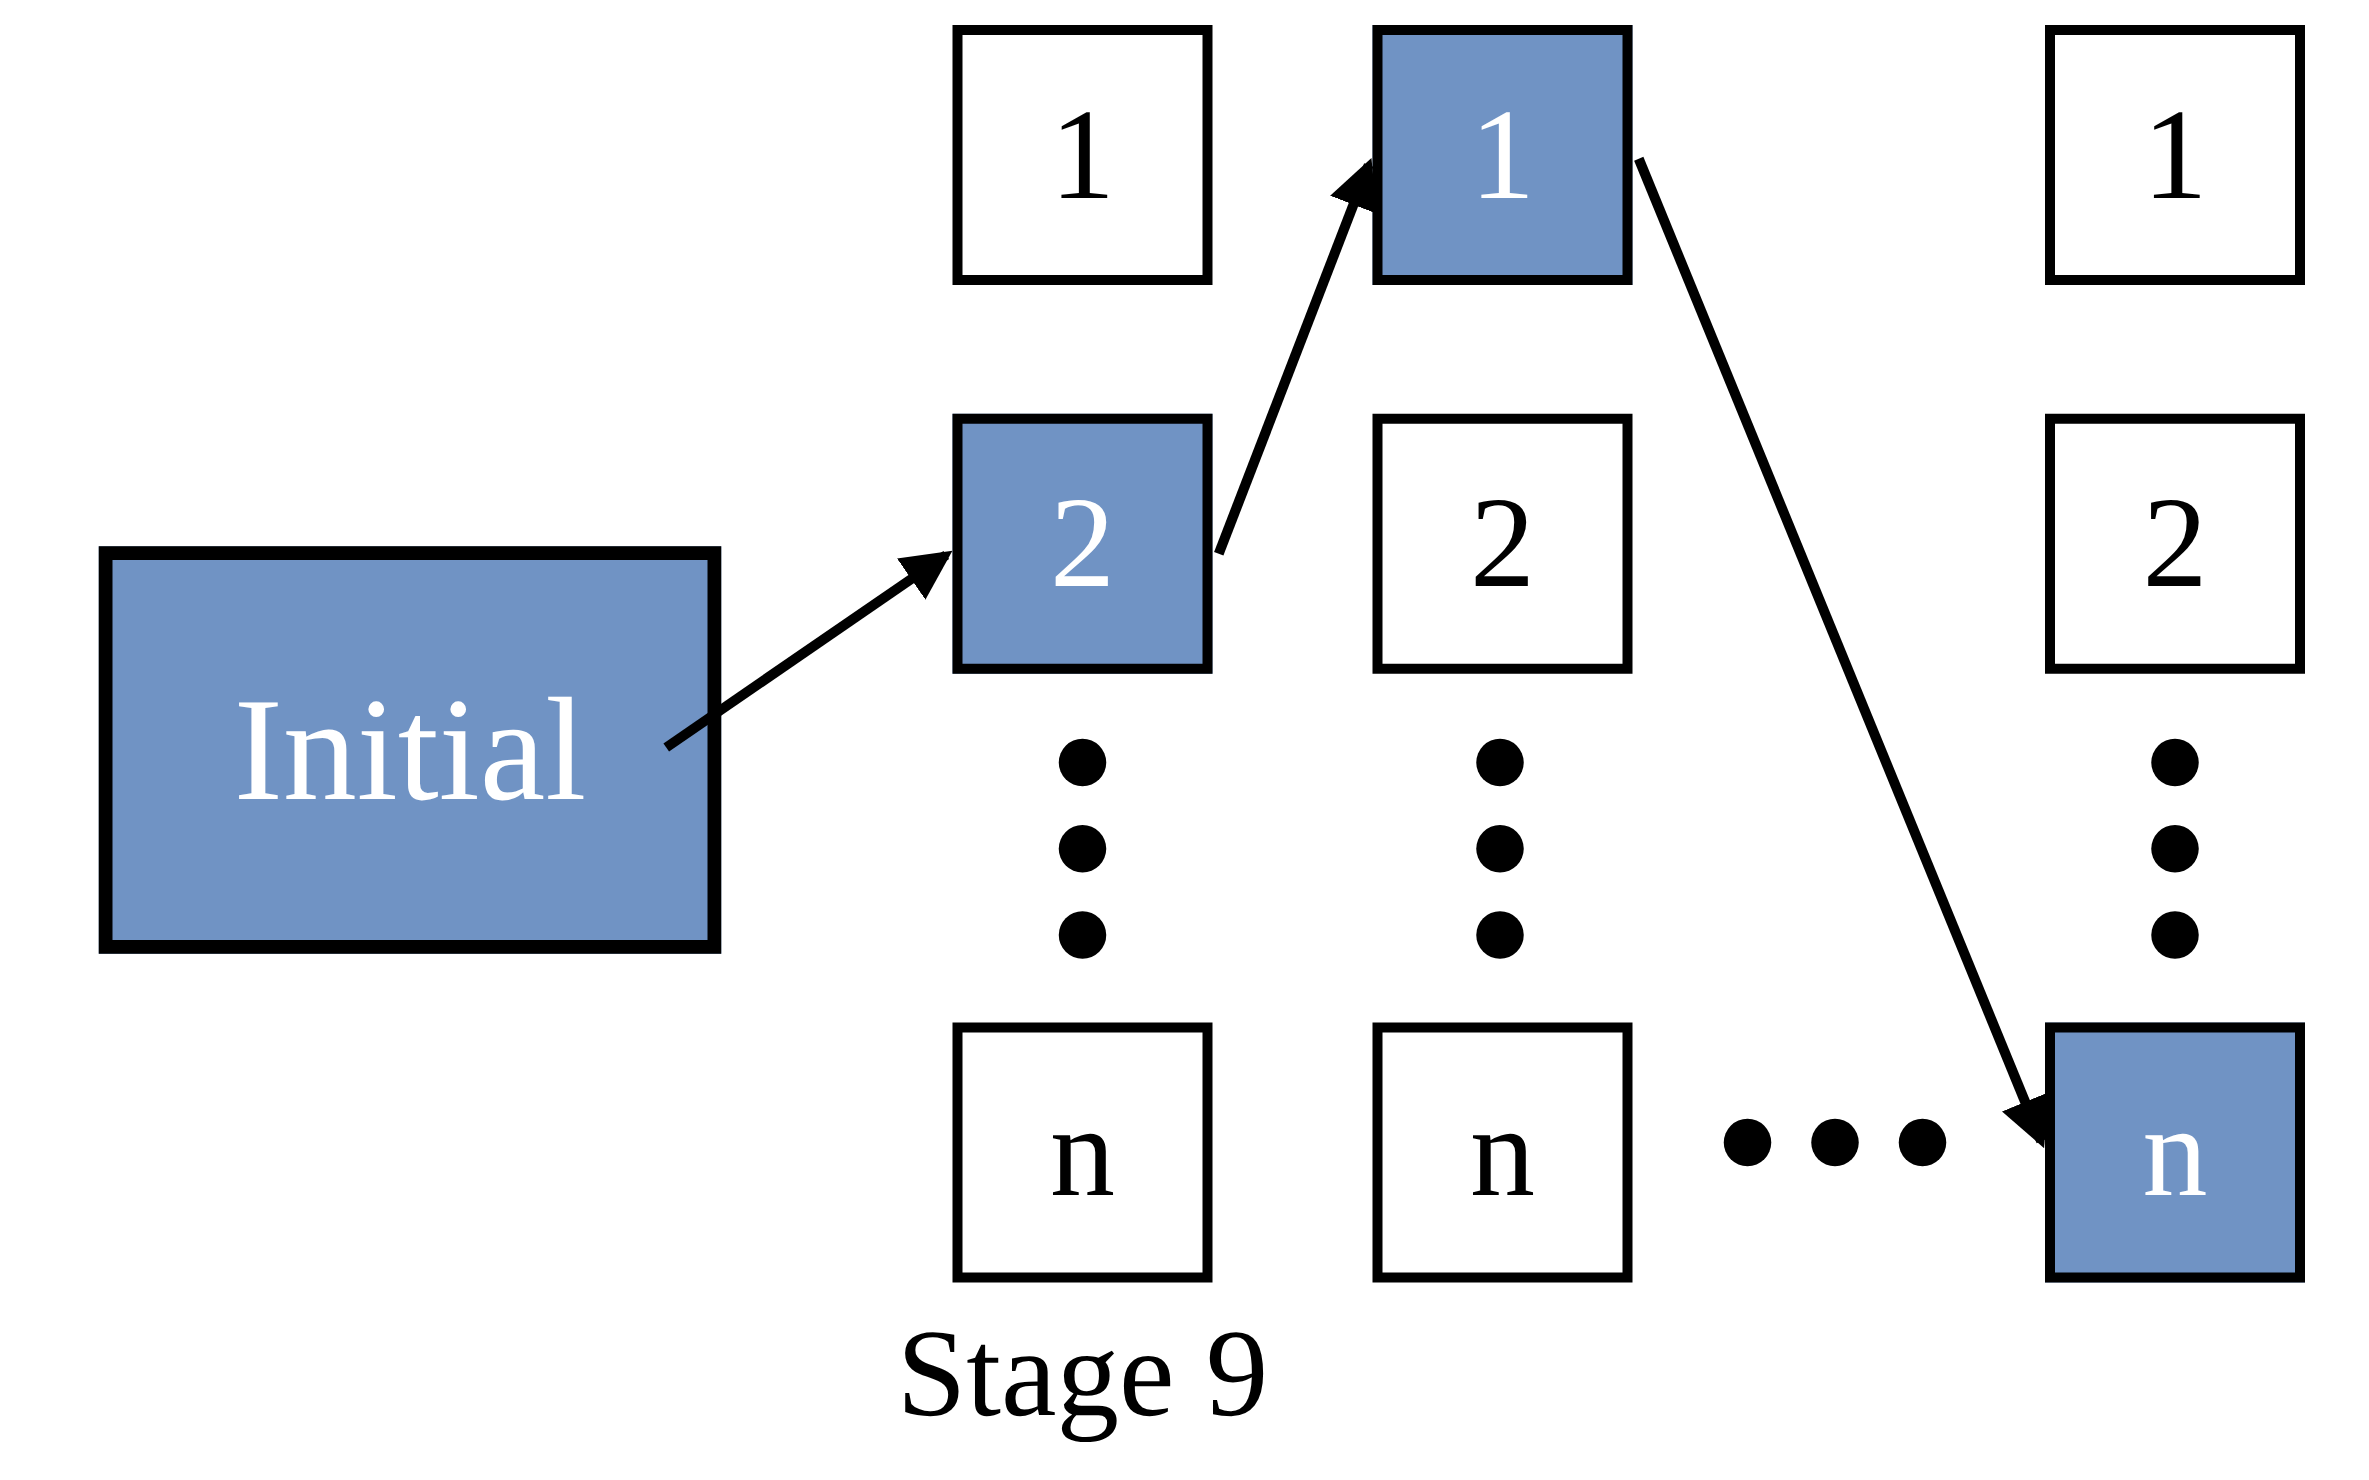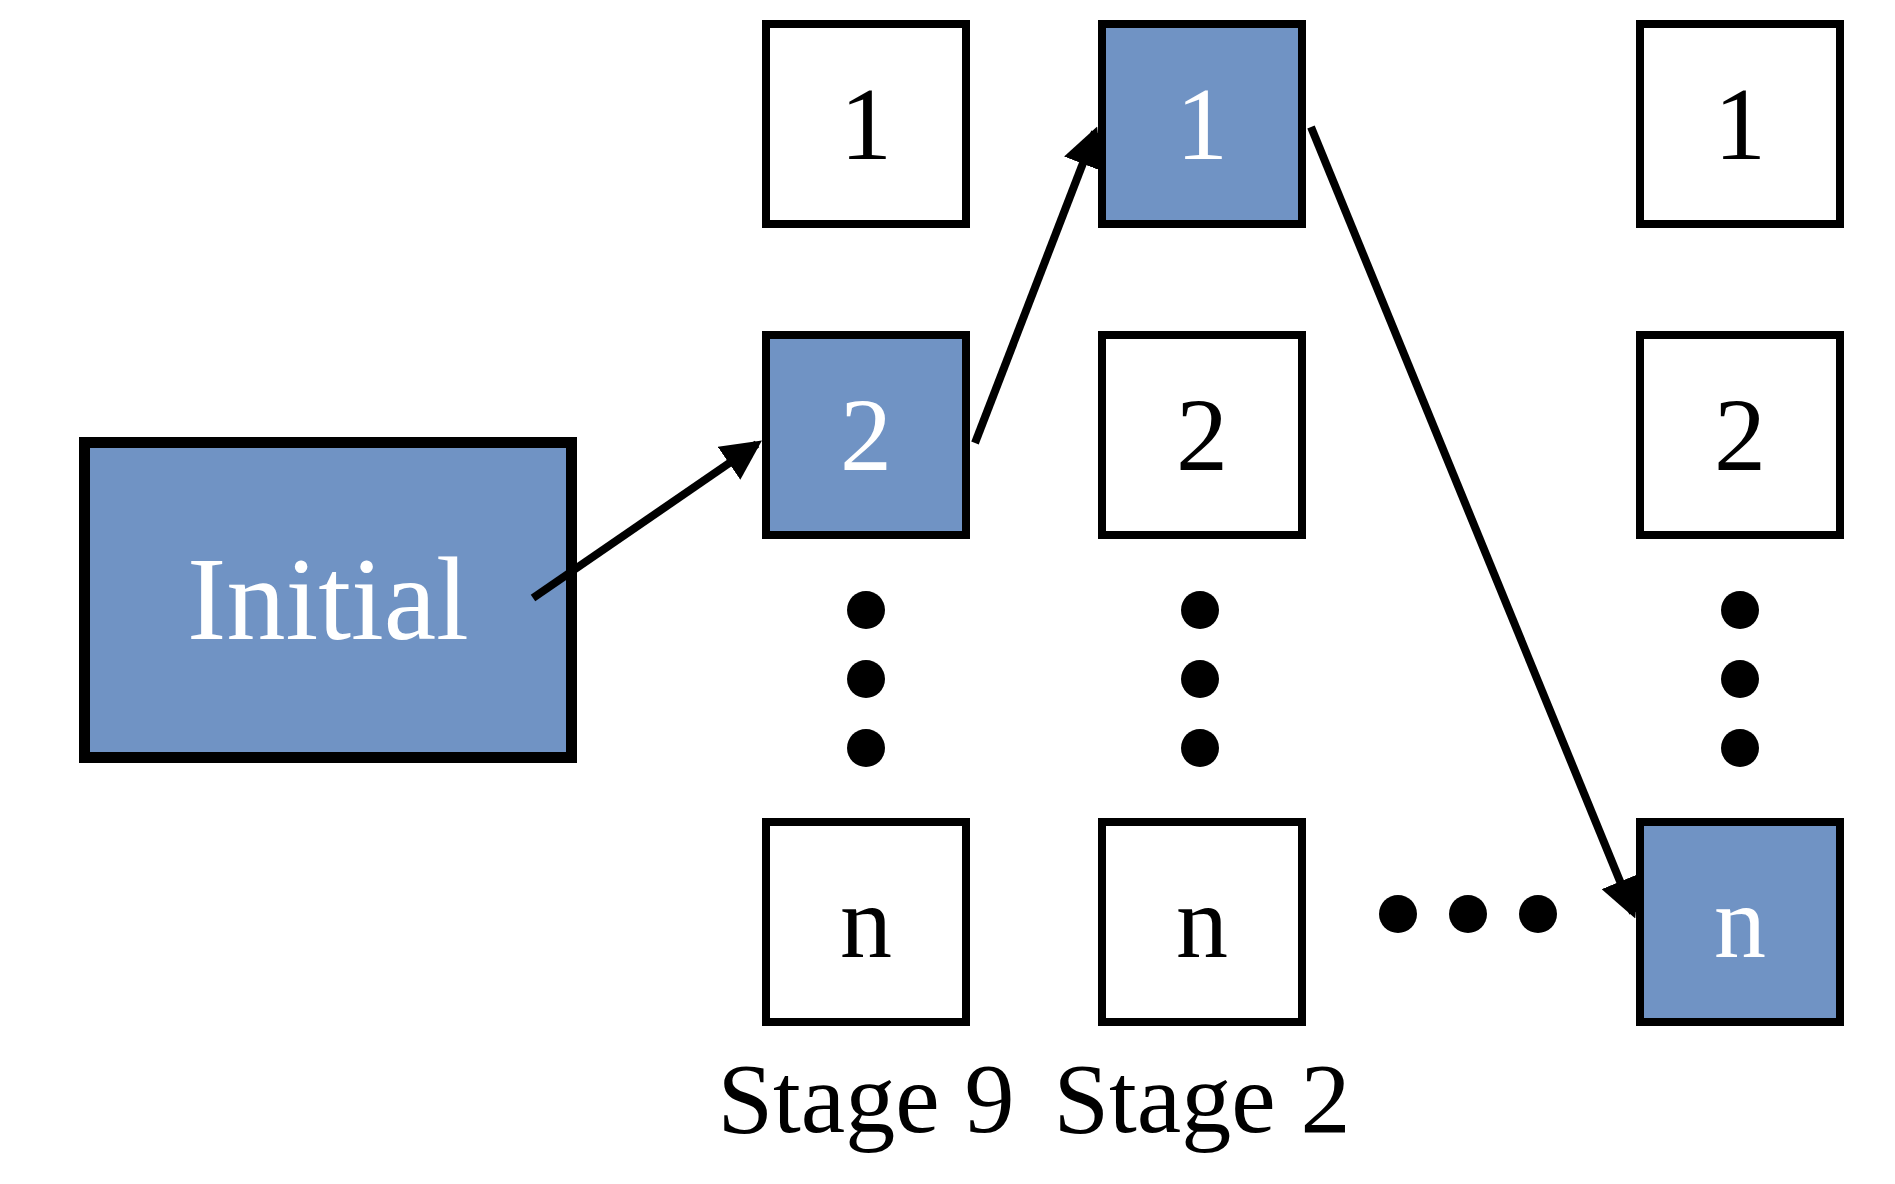--- a/index.html
+++ b/index.html
@@ -110,21 +110,20 @@
     <span>1</span>
   </div>
   <div class="node" style="left:1636px; top:331px;">
     <span>2</span>
   </div>
   <div class="node hl" style="left:1636px; top:818px;">
     <span>n</span>
   </div>
 
   <div class="stage-label" style="left:866px;">Stage 9</div>
-  <div class="stage-label" style="left:1202px;">Stage 2</div>
 
   <svg class="overlay" viewBox="0 0 1895 1184" width="1895" height="1184">
     <defs>
       <marker id="arrowhead" viewBox="0 0 10 10" refX="8.5" refY="5" markerWidth="5" markerHeight="5" orient="auto">
         <path class="arrowhead-path" d="M 0 0 L 10 5 L 0 10 z"></path>
       </marker>
     </defs>
 
     <line x1="533" y1="598" x2="757" y2="444" marker-end="url(#arrowhead)"></line>
     <line x1="975" y1="443" x2="1095" y2="132" marker-end="url(#arrowhead)"></line>

